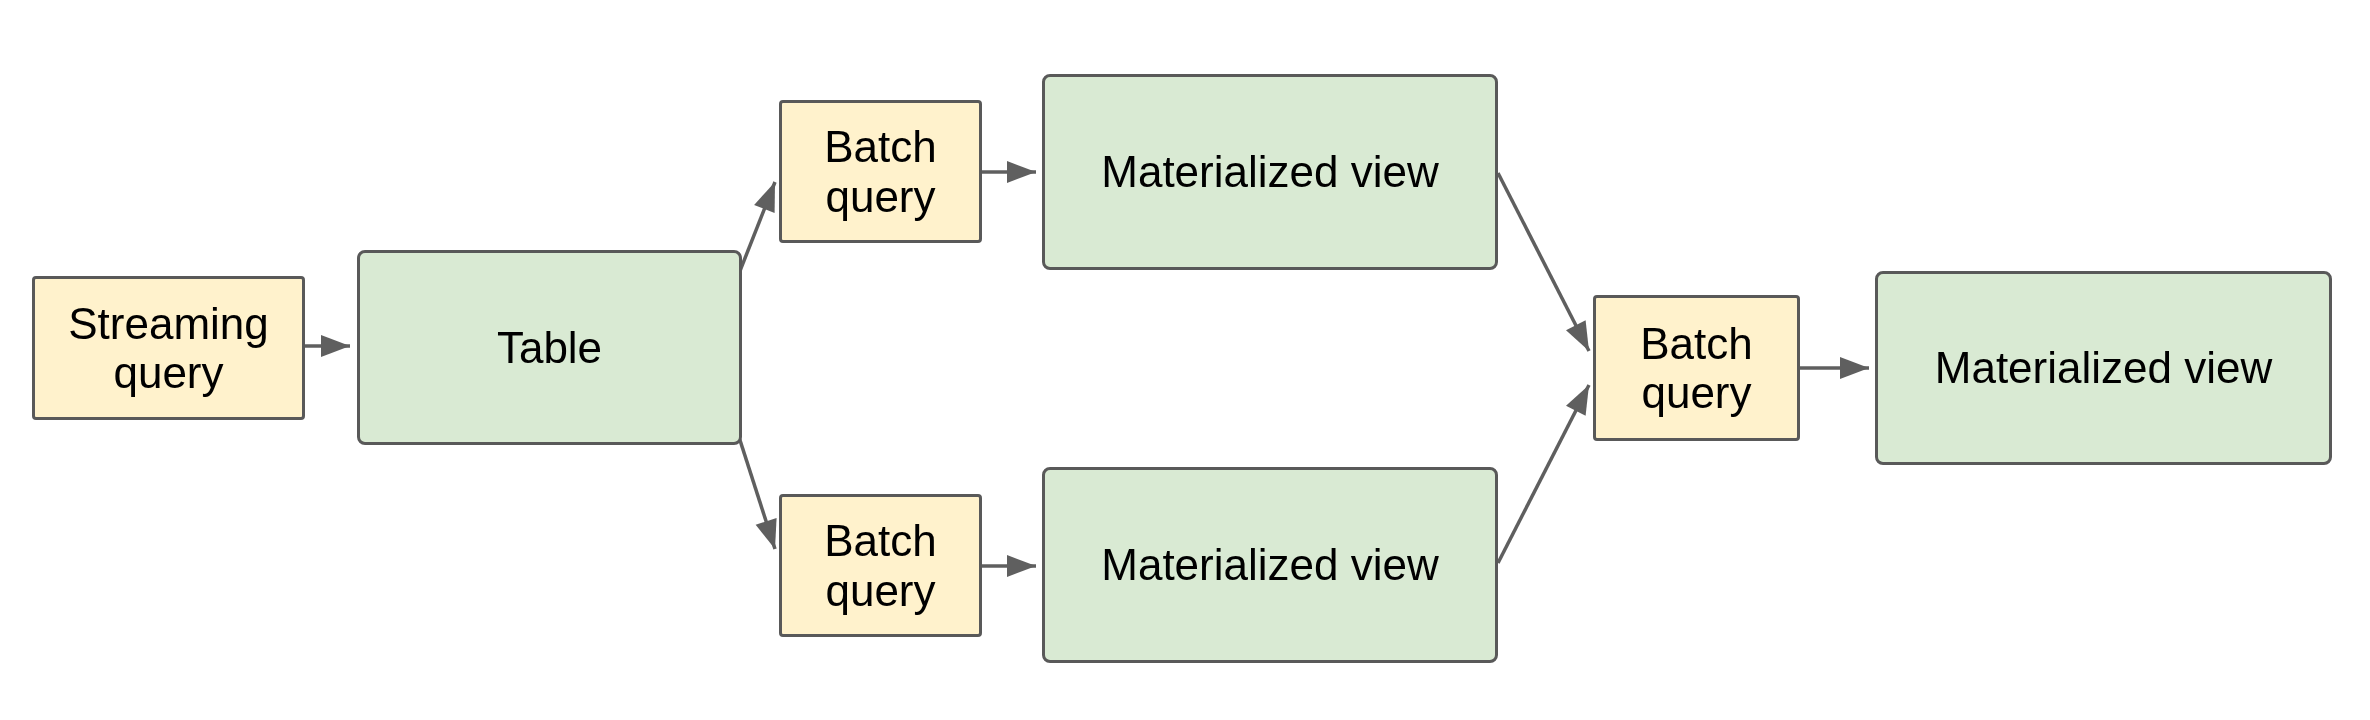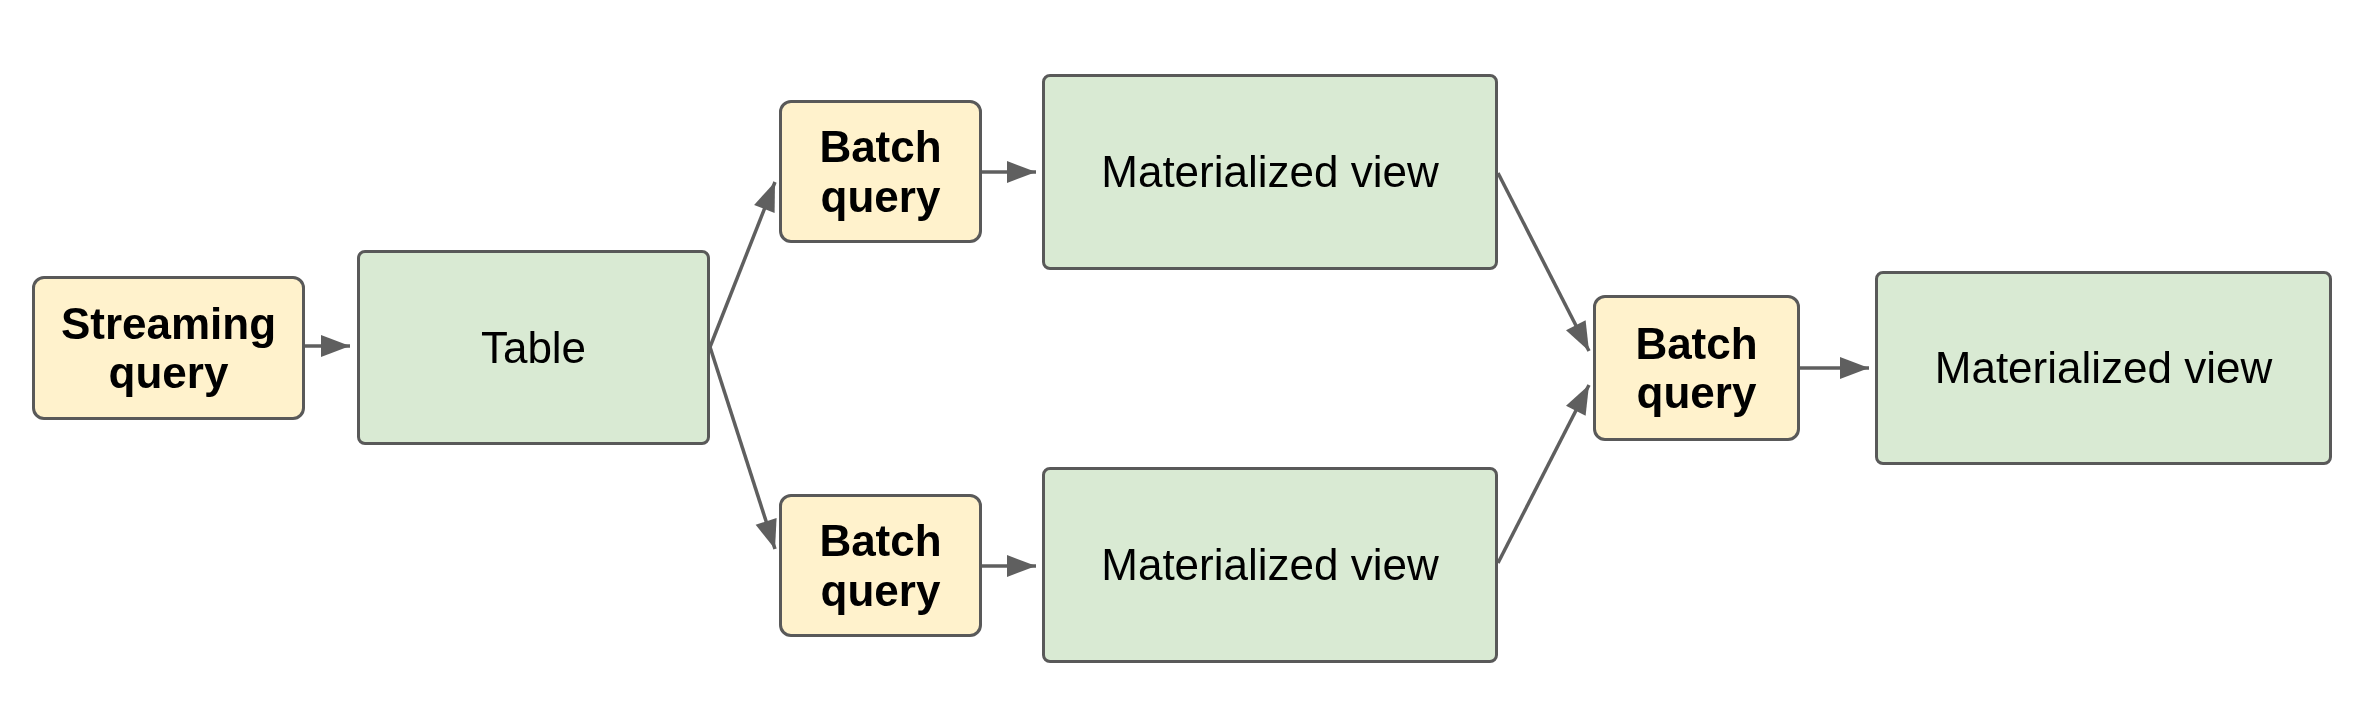--- a/index.html
+++ b/index.html
@@ -32,26 +32,26 @@
     text-align: center;
     border: 3px solid #595959;
     color: #000000;
     font-size: 44px;
     line-height: 1.12;
   }
   .node .node-label {
     display: block;
     padding: 0 14px;
   }
-  .node.shape-rect { border-radius: 12px; font-weight: bold; }
+  .node.shape-rect { border-radius: 4px; }
   .node.shape-rounded { border-radius: 8px; }
 
   
   #node-0 { left: 32px;   top: 276px; width: 273px; height: 144px; }
-  #node-1 { left: 357px;  top: 250px; width: 353px; height: 195px; }
+  #node-1 { left: 357px;  top: 250px; width: 385px; height: 195px; }
   #node-2 { left: 779px;  top: 100px; width: 203px; height: 143px; }
   #node-3 { left: 1042px; top: 74px;  width: 456px; height: 196px; }
   #node-4 { left: 779px;  top: 494px; width: 203px; height: 143px; }
   #node-5 { left: 1042px; top: 467px; width: 456px; height: 196px; }
   #node-6 { left: 1593px; top: 295px; width: 207px; height: 146px; }
   #node-7 { left: 1875px; top: 271px; width: 457px; height: 194px; }
 </style>
 </head>
 <body style="background: rgb(255, 255, 255);">
 

